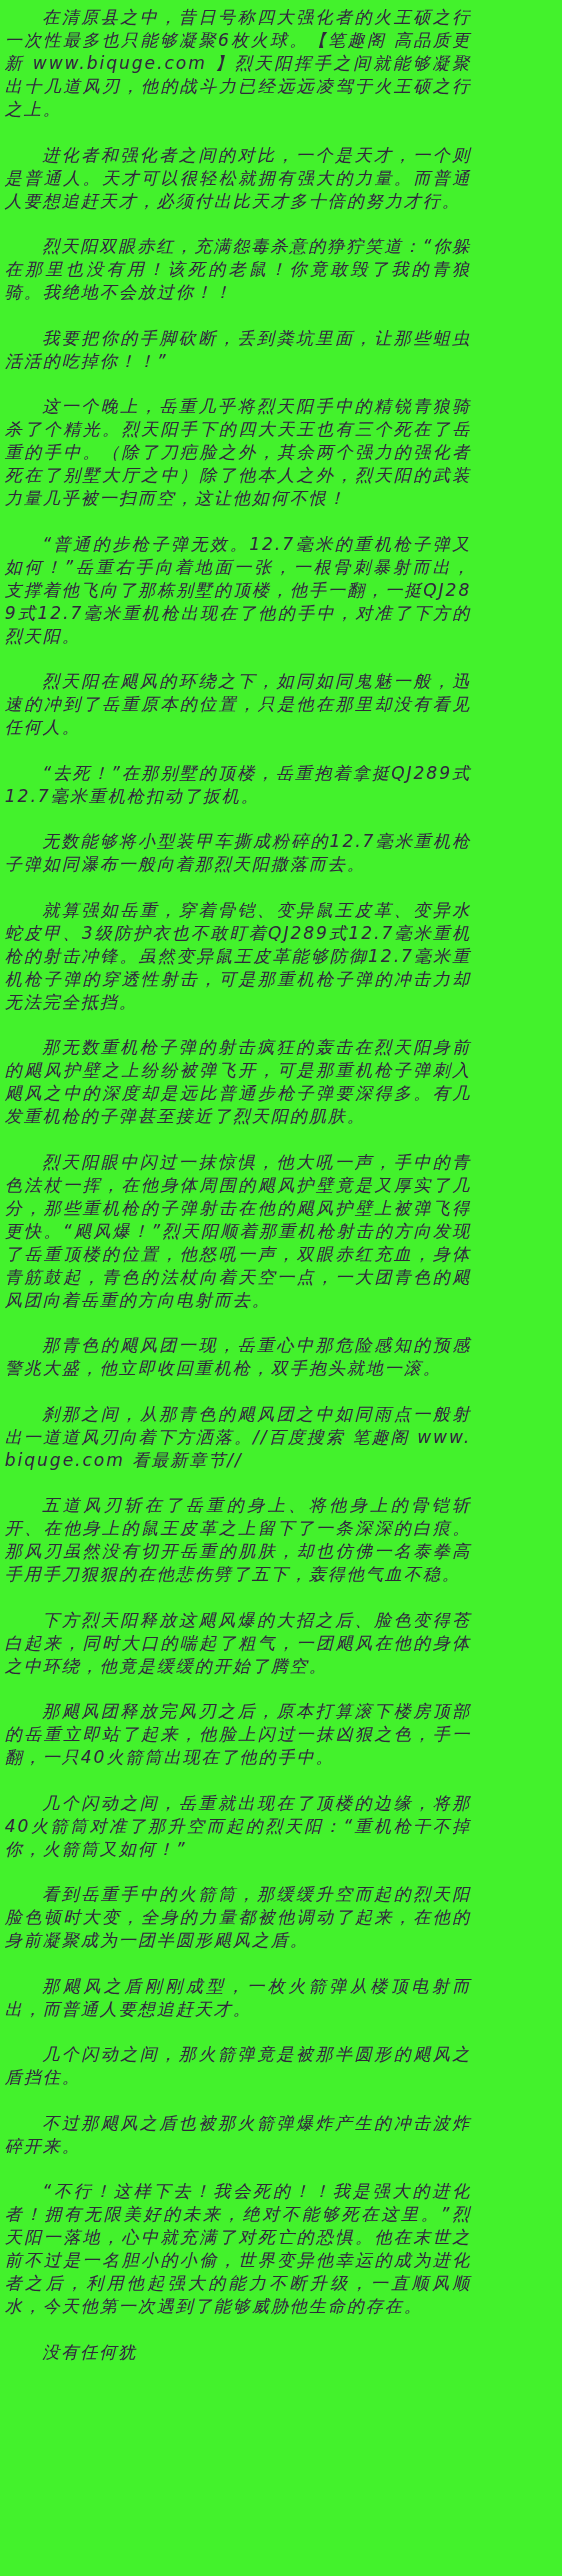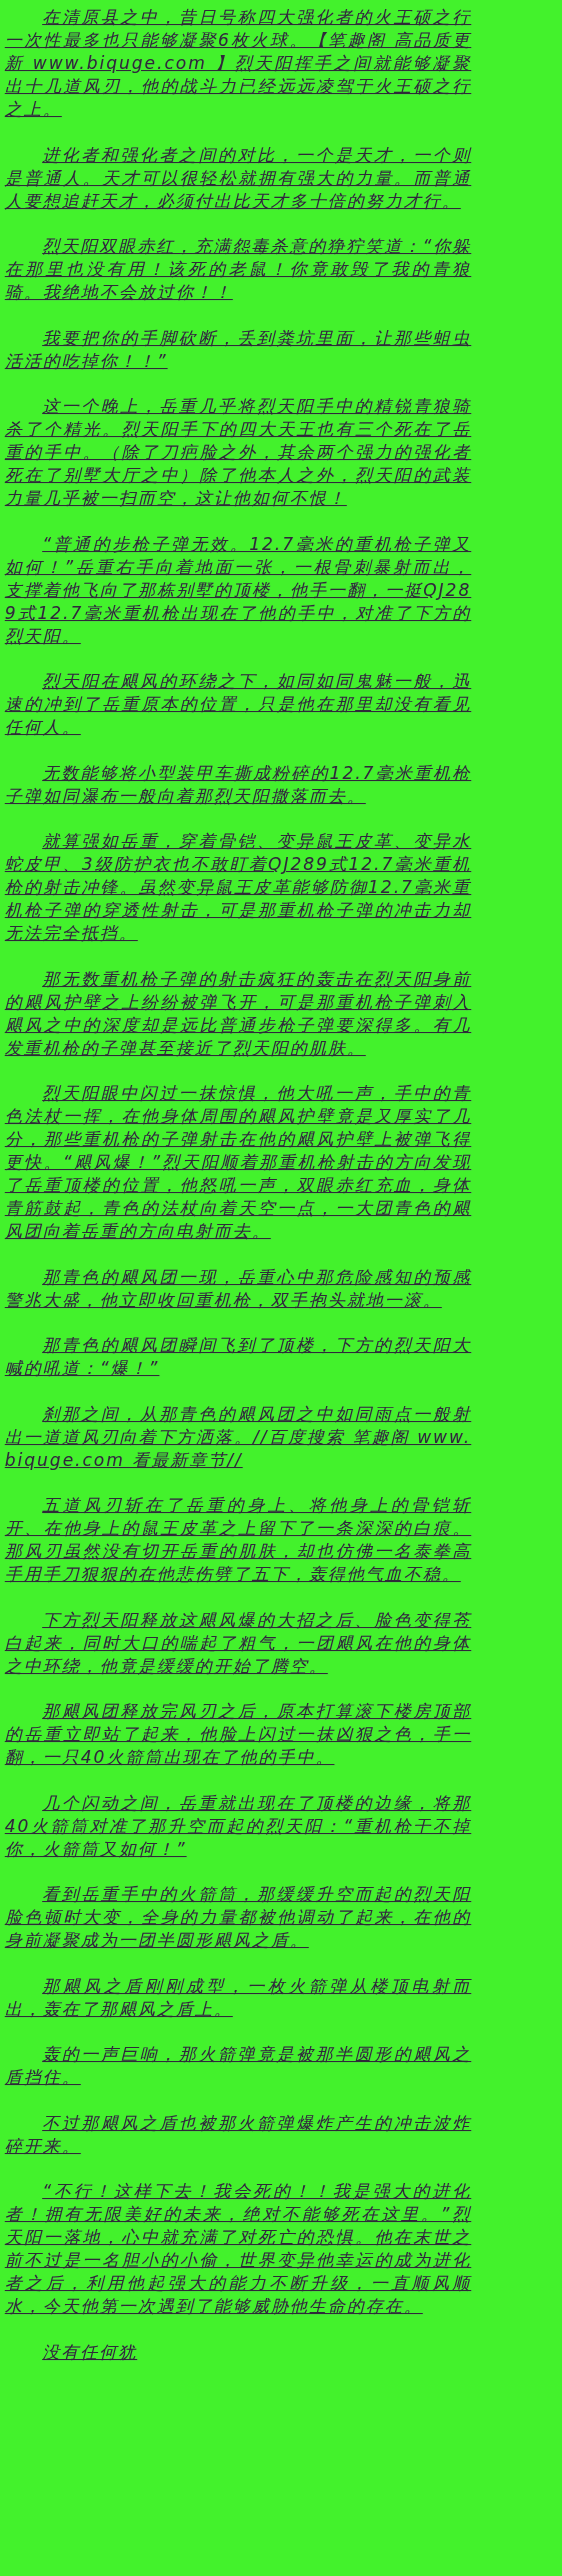--- a/index.html
+++ b/index.html
@@ -11,21 +11,20 @@
     min-height: 2576px;
     background: #43f22c;
     font-family: "DejaVu Sans", sans-serif;
     overflow-x: hidden;
   }
   .novel-page {
     width: 476px;
     box-sizing: border-box;
     padding: 4.8px 3.2px 8px 3.2px;
     color: #2e2a38;
-    text-decoration: underline;
   }
   .novel-page p {
     margin: 22.5px 0;
     padding: 0 1.6px;
     font-size: 17px;
     line-height: 23px;
     letter-spacing: 2px;
     text-indent: 2.2em;
     text-align: justify;
     word-break: break-all;
@@ -44,31 +43,31 @@
 
 <div class="novel-page" id="novel-page" style="background: rgb(67, 242, 44); color: rgb(46, 42, 56);">
 
 <p>在清原县之中，昔日号称四大强化者的火王硕之行一次性最多也只能够凝聚6枚火球。【笔趣阁 高品质更新 www.biquge.com 】烈天阳挥手之间就能够凝聚出十几道风刃，他的战斗力已经远远凌驾于火王硕之行之上。</p>
     <p>进化者和强化者之间的对比，一个是天才，一个则是普通人。天才可以很轻松就拥有强大的力量。而普通人要想追赶天才，必须付出比天才多十倍的努力才行。</p>
     <p>烈天阳双眼赤红，充满怨毒杀意的狰狞笑道：“你躲在那里也没有用！该死的老鼠！你竟敢毁了我的青狼骑。我绝地不会放过你！！</p>
     <p>我要把你的手脚砍断，丢到粪坑里面，让那些蛆虫活活的吃掉你！！”</p>
     <p>这一个晚上，岳重几乎将烈天阳手中的精锐青狼骑杀了个精光。烈天阳手下的四大天王也有三个死在了岳重的手中。（除了刀疤脸之外，其余两个强力的强化者死在了别墅大厅之中）除了他本人之外，烈天阳的武装力量几乎被一扫而空，这让他如何不恨！</p>
     <p>“普通的步枪子弹无效。12.7毫米的重机枪子弹又如何！”岳重右手向着地面一张，一根骨刺暴射而出，支撑着他飞向了那栋别墅的顶楼，他手一翻，一挺QJ289式12.7毫米重机枪出现在了他的手中，对准了下方的烈天阳。</p>
     <p>烈天阳在飓风的环绕之下，如同如同鬼魅一般，迅速的冲到了岳重原本的位置，只是他在那里却没有看见任何人。</p>
+    <p>“去死！”在那别墅的顶楼，岳重抱着拿挺QJ289式12.7毫米重机枪扣动了扳机。</p>
     <p>无数能够将小型装甲车撕成粉碎的12.7毫米重机枪子弹如同瀑布一般向着那烈天阳撒落而去。</p>
     <p>就算强如岳重，穿着骨铠、变异鼠王皮革、变异水蛇皮甲、3级防护衣也不敢盯着QJ289式12.7毫米重机枪的射击冲锋。虽然变异鼠王皮革能够防御12.7毫米重机枪子弹的穿透性射击，可是那重机枪子弹的冲击力却无法完全抵挡。</p>
     <p>那无数重机枪子弹的射击疯狂的轰击在烈天阳身前的飓风护壁之上纷纷被弹飞开，可是那重机枪子弹刺入飓风之中的深度却是远比普通步枪子弹要深得多。有几发重机枪的子弹甚至接近了烈天阳的肌肤。</p>
     <p>烈天阳眼中闪过一抹惊惧，他大吼一声，手中的青色法杖一挥，在他身体周围的飓风护壁竟是又厚实了几分，那些重机枪的子弹射击在他的飓风护壁上被弹飞得更快。“飓风爆！”烈天阳顺着那重机枪射击的方向发现了岳重顶楼的位置，他怒吼一声，双眼赤红充血，身体青筋鼓起，青色的法杖向着天空一点，一大团青色的飓风团向着岳重的方向电射而去。</p>
     <p>那青色的飓风团一现，岳重心中那危险感知的预感警兆大盛，他立即收回重机枪，双手抱头就地一滚。</p>
-    <p>那青色的飓风团瞬间飞到了顶楼，下方的烈天阳大喊的吼道：“爆！”</p>
     <p>刹那之间，从那青色的飓风团之中如同雨点一般射出一道道风刃向着下方洒落。//百度搜索 笔趣阁 www.biquge.com 看最新章节//</p>
     <p>五道风刃斩在了岳重的身上、将他身上的骨铠斩开、在他身上的鼠王皮革之上留下了一条深深的白痕。那风刃虽然没有切开岳重的肌肤，却也仿佛一名泰拳高手用手刀狠狠的在他悲伤劈了五下，轰得他气血不稳。</p>
     <p>下方烈天阳释放这飓风爆的大招之后、脸色变得苍白起来，同时大口的喘起了粗气，一团飓风在他的身体之中环绕，他竟是缓缓的开始了腾空。</p>
     <p>那飓风团释放完风刃之后，原本打算滚下楼房顶部的岳重立即站了起来，他脸上闪过一抹凶狠之色，手一翻，一只40火箭筒出现在了他的手中。</p>
     <p>几个闪动之间，岳重就出现在了顶楼的边缘，将那40火箭筒对准了那升空而起的烈天阳：“重机枪干不掉你，火箭筒又如何！”</p>
     <p>看到岳重手中的火箭筒，那缓缓升空而起的烈天阳脸色顿时大变，全身的力量都被他调动了起来，在他的身前凝聚成为一团半圆形飓风之盾。</p>
-    <p>那飓风之盾刚刚成型，一枚火箭弹从楼顶电射而出，轰在了那飓风之盾上。</p>
-    <p>轰的一声巨响，那火箭弹竟是被那半圆形的飓风之盾挡住。</p>
+    <p>那飓风之盾刚刚成型，一枚火箭弹从楼顶电射而出，而普通人要想追赶天才。</p>
+    <p>几个闪动之间，那火箭弹竟是被那半圆形的飓风之盾挡住。</p>
     <p>不过那飓风之盾也被那火箭弹爆炸产生的冲击波炸碎开来。</p>
     <p>“不行！这样下去！我会死的！！我是强大的进化者！拥有无限美好的未来，绝对不能够死在这里。”烈天阳一落地，心中就充满了对死亡的恐惧。他在末世之前不过是一名胆小的小偷，世界变异他幸运的成为进化者之后，利用他起强大的能力不断升级，一直顺风顺水，今天他第一次遇到了能够威胁他生命的存在。</p>
     <p>没有任何犹</p>
   </div>
 
 
 </body></html>

